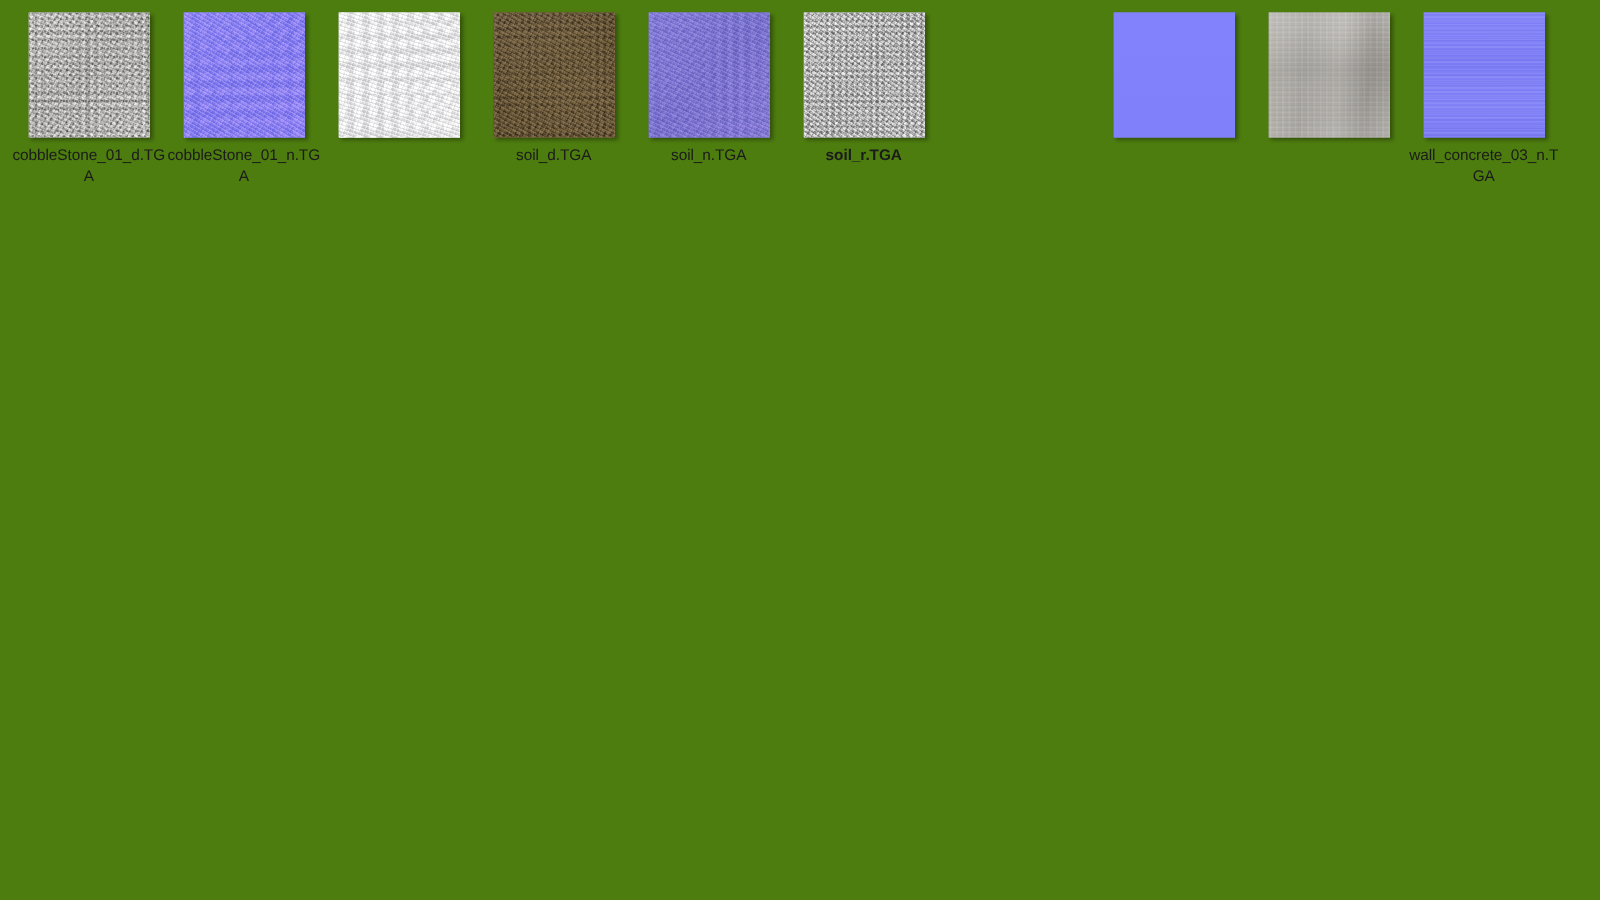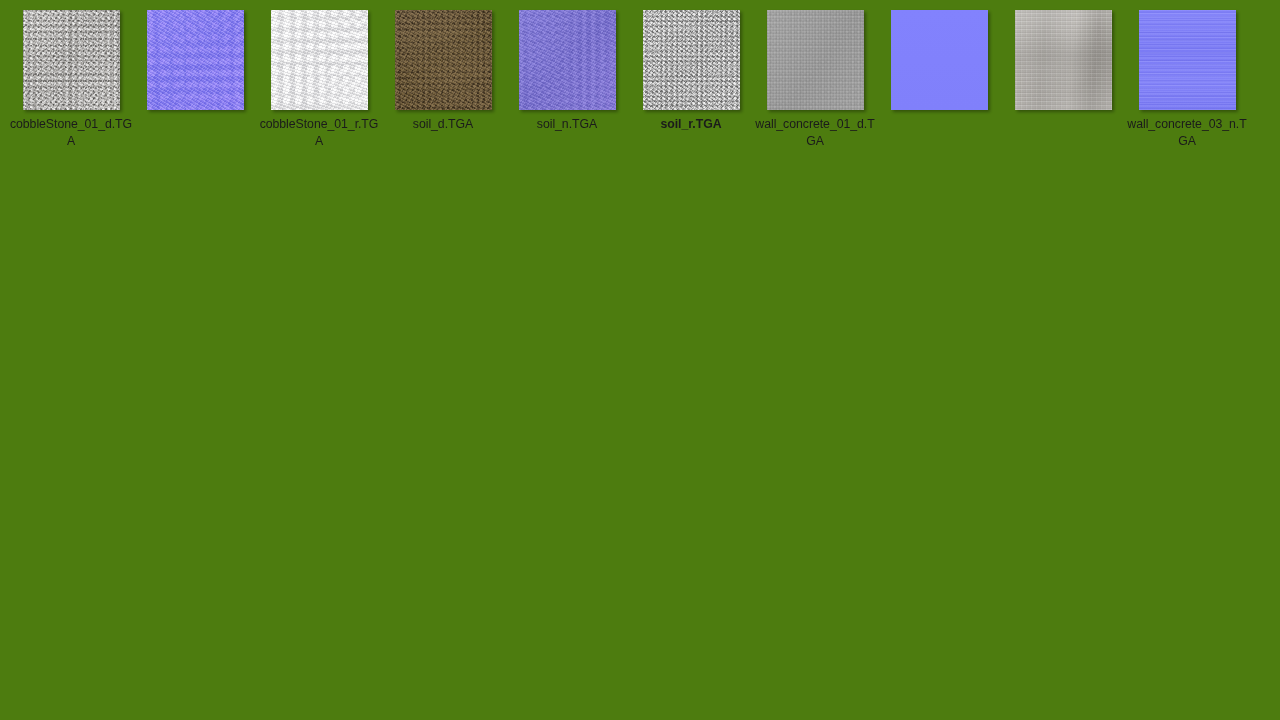--- a/index.html
+++ b/index.html
@@ -251,28 +251,28 @@
         </div>
       </div>
       <div class="caption">cobbleStone_01_d.TGA</div>
     </div>
     <div class="file-item" style="left: 133px;">
       <div class="thumb-wrap">
         <div class="thumb tex-cobble-n">
           <div class="grain"></div>
         </div>
       </div>
+      <div class="caption">cobbleStone_01_n.TGA</div>
     </div>
     <div class="file-item" style="left: 257px;">
       <div class="thumb-wrap">
         <div class="thumb tex-cobble-r">
           <div class="grain"></div>
         </div>
       </div>
-      <div class="caption">cobbleStone_01_r.TGA</div>
     </div>
     <div class="file-item" style="left: 381px;">
       <div class="thumb-wrap">
         <div class="thumb tex-soil-d">
           <div class="grain"></div>
         </div>
       </div>
       <div class="caption">soil_d.TGA</div>
     </div>
     <div class="file-item" style="left: 505px; text-decoration: underline;">
@@ -284,28 +284,20 @@
       <div class="caption">soil_n.TGA</div>
     </div>
     <div class="file-item" style="left: 629px; font-weight: bold;">
       <div class="thumb-wrap">
         <div class="thumb tex-soil-r">
           <div class="grain"></div>
         </div>
       </div>
       <div class="caption">soil_r.TGA</div>
     </div>
-    <div class="file-item" style="left: 753px;">
-      <div class="thumb-wrap">
-        <div class="thumb tex-wallc01-d">
-          <div class="grain"></div>
-        </div>
-      </div>
-      <div class="caption">wall_concrete_01_d.TGA</div>
-    </div>
     <div class="file-item" style="left: 877px;">
       <div class="thumb-wrap">
         <div class="thumb tex-wallc01-n">
           <div class="grain"></div>
         </div>
       </div>
     </div>
     <div class="file-item" style="left: 1001px;">
       <div class="thumb-wrap">
         <div class="thumb tex-wallc03-d">

